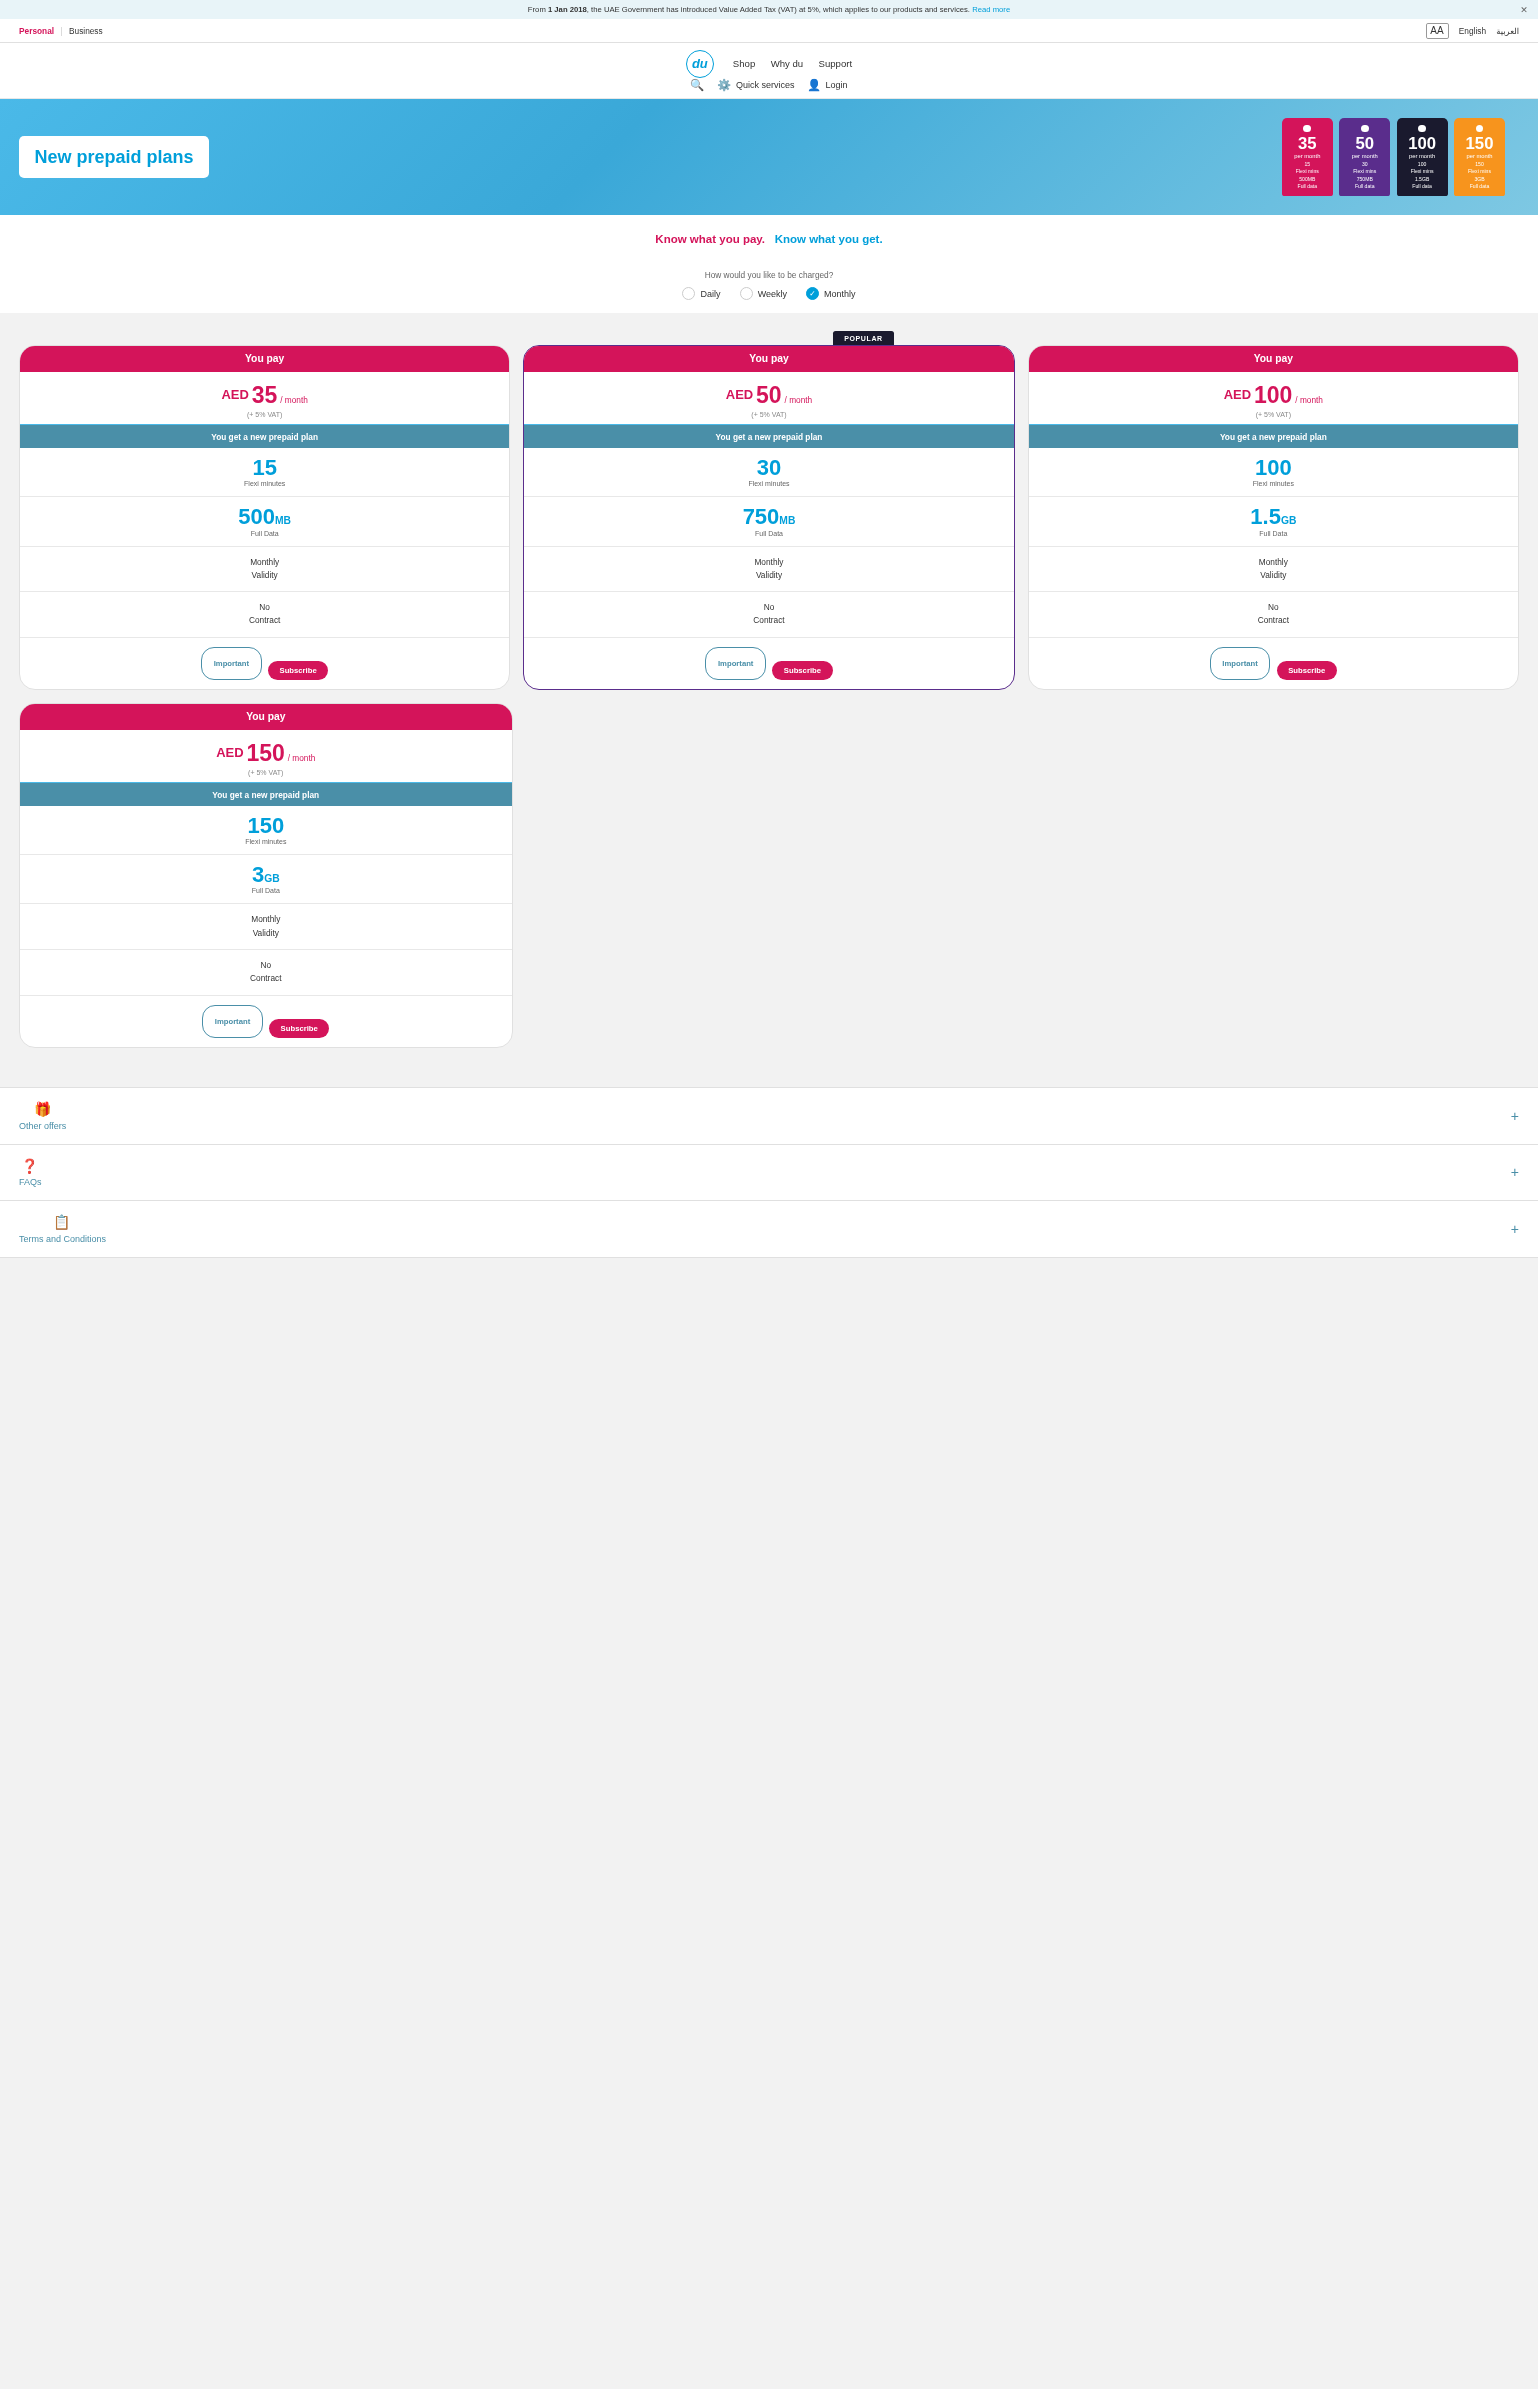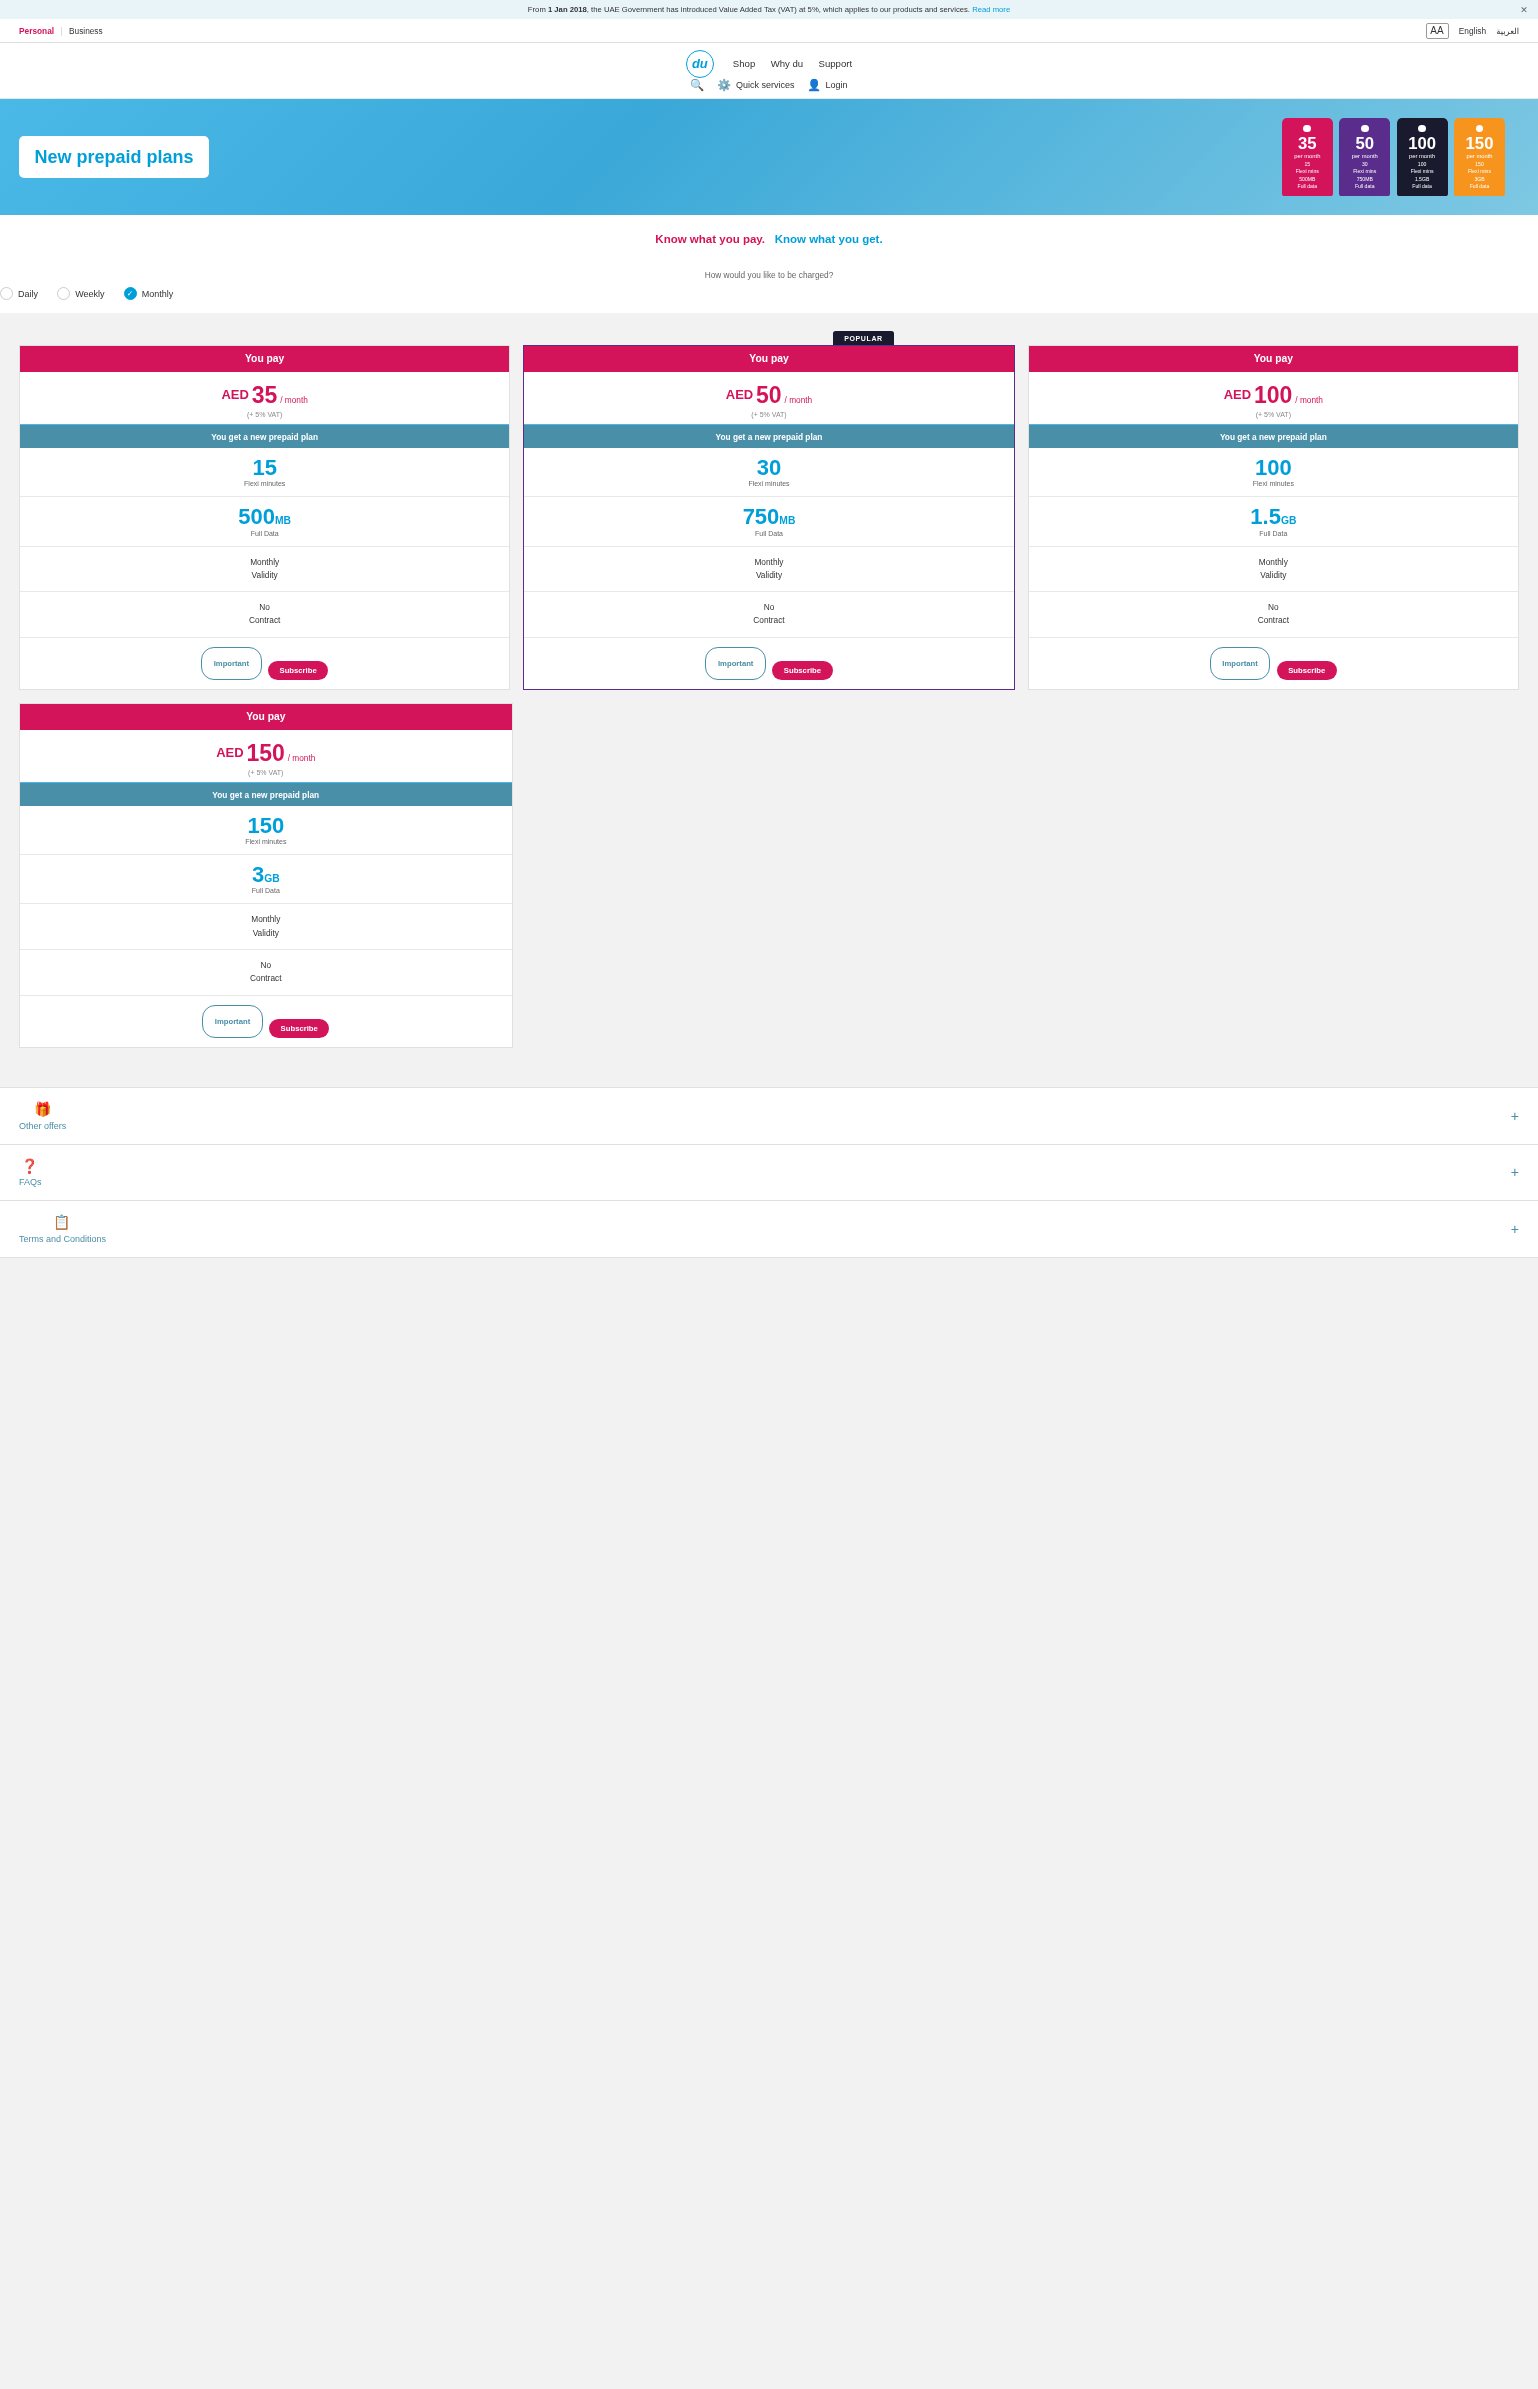--- a/index.html
+++ b/index.html
@@ -142,21 +142,21 @@
     .tagline .pay { color: #d4145a; font-weight: bold; }
     .tagline .get { color: #009fda; font-weight: bold; }
 
     
     .charge-selector {
       background: #fff;
       text-align: center;
       padding: 6.4px 0 13px;
     }
     .charge-selector p { color: #666; font-size: 8.3px; margin-bottom: 7.7px; }
-    .charge-options { display: flex; gap: 19px; align-items: center; }
+    .charge-options { display: flex; gap: 19px; justify-content: center; align-items: center; }
     .radio-option { display: flex; align-items: center; gap: 5.1px; cursor: pointer; font-size: 9px; color: #333; }
     .radio-circle {
       width: 13px; height: 13px;
       border-radius: 50%;
       border: 1.3px solid #ccc;
       display: flex; align-items: center; justify-content: center;
     }
     .radio-circle.checked {
       border-color: #009fda;
       background: #009fda;
@@ -192,21 +192,21 @@
     }
 
     
     .cards-row {
       display: flex;
       gap: 13px;
       margin-bottom: 13px;
     }
     .plan-card {
       background: #fff;
-      border-radius: 0;
+      border-radius: 16px;
       overflow: hidden;
       flex: 1;
       border: 1.3px solid #e0e0e0;
     }
     .plan-card.popular { border-color: #5a2d8c; }
 
     .card-header {
       background: #d4145a;
       color: #fff;
       text-align: center;

